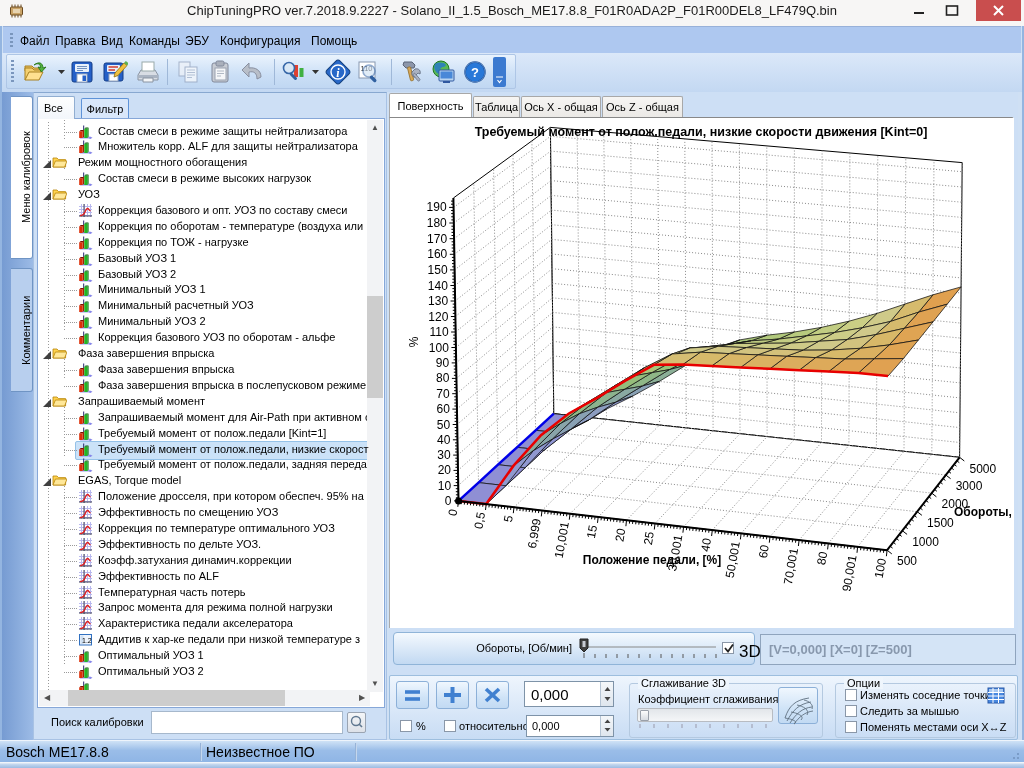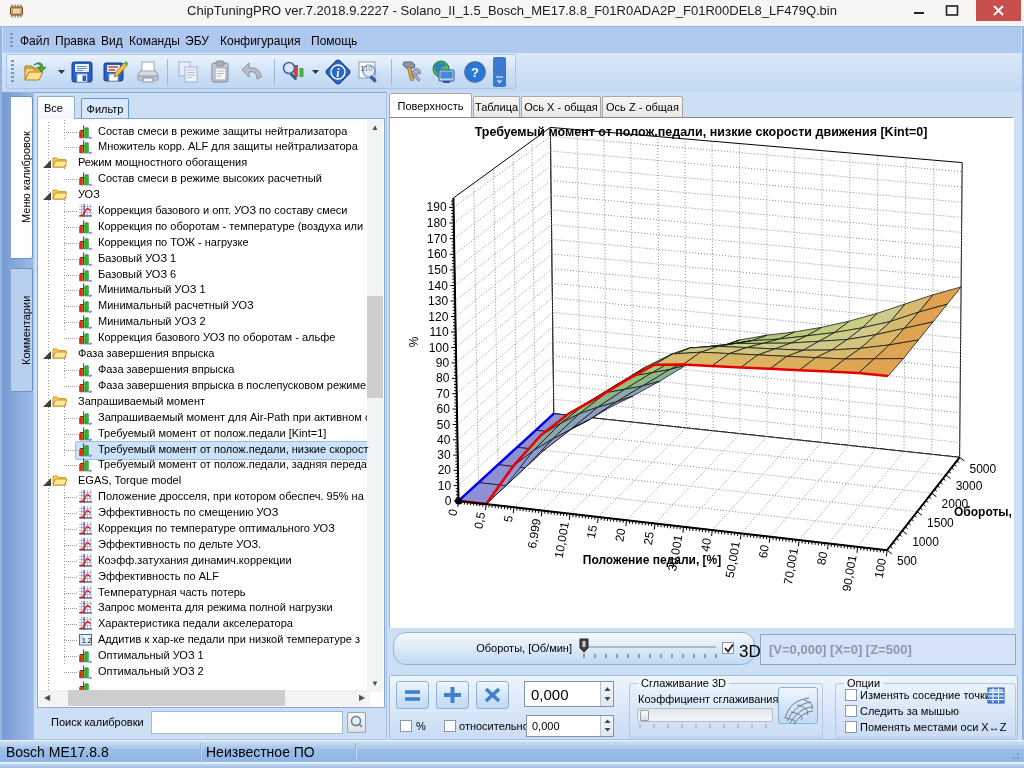--- a/index.html
+++ b/index.html
@@ -51,21 +51,21 @@
 #searchbtn{position:absolute;left:310px;top:1px;width:19px;height:21px;background:linear-gradient(#f4f6f8,#dde1e8);border:1px solid #9aa4b2;border-radius:2px}
 
 #rpanel{position:absolute;left:389px;top:92px;width:629px;height:648px;background:#cddff5}
 .rtab{position:absolute;font-size:11px;text-align:center;color:#000;background:linear-gradient(#f6f5f3,#ebe9e6);border:1px solid #a8a8a8;border-bottom:none;border-radius:2px 2px 0 0}
 #rtab0{left:0px;top:1px;width:83px;height:24px;background:#fff;line-height:24px;z-index:3}
 #rtab1{left:84px;top:4px;width:47px;height:21px;line-height:20px}
 #rtab2{left:132px;top:4px;width:80px;height:21px;line-height:20px}
 #rtab3{left:213px;top:4px;width:81px;height:21px;line-height:20px}
 #chartbox{position:absolute;left:0px;top:25px;width:624px;height:511px;background:#fff;border:1px solid #aaa;border-top:1px solid #888}
 
-#ctrl1{position:absolute;left:4px;top:540px;width:362px;height:33px;background:linear-gradient(#f4f9fe,#c2d9f2);border:1px solid #8fb4d8;border-radius:13px}
+#ctrl1{position:absolute;left:4px;top:540px;width:362px;height:33px;background:linear-gradient(#f4f9fe,#c2d9f2);border:1px solid #8fb4d8;border-radius:4px}
 #ctrl1 .lab{position:absolute;left:0;top:9px;width:178px;text-align:right;font-size:11px;color:#000}
 #vbox{position:absolute;left:371px;top:542px;width:256px;height:31px;background:#d4e4f6;border:1px solid #8fa4bd;color:#8898ad;font-weight:bold;font-size:13px;line-height:29px;padding-left:8px}
 #ctrl2{position:absolute;left:0px;top:583px;width:629px;height:65px;background:linear-gradient(#eef5fd,#c8dcf4);border:1px solid #9dbede;border-radius:2px}
 .bbtn{position:absolute;top:5px;width:33px;height:28px;background:linear-gradient(#f0f7fe,#cfe3f7 60%,#c2daf3);border:1px solid #8cb0d8;border-radius:3px}
 .spin{position:absolute;background:#fff;border:1px solid #7e93a8}
 .spinbtns{position:absolute;right:0;top:0;width:13px;height:100%;border-left:1px solid #b5c4d4;background:linear-gradient(#f4f7fa,#dfe6ee)}
 .cb{position:absolute;width:12px;height:12px;background:#fff;border:1px solid #8a97a8}
 .cblab{position:absolute;font-size:11px;color:#000}
 .group{position:absolute;top:7px;height:55px;border:1px solid #b4c9e0;border-radius:3px}
 .group .gt{position:absolute;left:8px;top:-7px;background:linear-gradient(#f0f6fd,#eef5fc);padding:0 3px;font-size:11px}
@@ -301,21 +301,21 @@
           <svg class="tico" style="left:13px" width="15" height="14">
             <use href="#i-folder"></use>
           </svg>
           <span class="ttx" style="left:39px">Режим мощностного обогащения</span>
         </div>
 <div class="trow" style="top:51px">
           <span class="hconn"></span>
           <svg class="tico" style="left:39px" width="15" height="15">
             <use href="#i-bar3d"></use>
           </svg>
-          <span class="ttx" style="left:59px">Состав смеси в режиме высоких расчетный</span>
+          <span class="ttx" style="left:59px">Состав смеси в режиме высоких нагрузок</span>
         </div>
 <div class="trow" style="top:67px">
           <span class="tri"></span>
           <svg class="tico" style="left:13px" width="15" height="14">
             <use href="#i-folder"></use>
           </svg>
           <span class="ttx" style="left:39px">УОЗ</span>
         </div>
 <div class="trow" style="top:83px">
           <span class="hconn"></span>
@@ -343,21 +343,21 @@
           <svg class="tico" style="left:39px" width="15" height="15">
             <use href="#i-bar3d"></use>
           </svg>
           <span class="ttx" style="left:59px">Базовый УОЗ 1</span>
         </div>
 <div class="trow" style="top:147px">
           <span class="hconn"></span>
           <svg class="tico" style="left:39px" width="15" height="15">
             <use href="#i-bar3d"></use>
           </svg>
-          <span class="ttx" style="left:59px">Базовый УОЗ 6</span>
+          <span class="ttx" style="left:59px">Базовый УОЗ 2</span>
         </div>
 <div class="trow" style="top:162px">
           <span class="hconn"></span>
           <svg class="tico" style="left:39px" width="15" height="15">
             <use href="#i-bar3d"></use>
           </svg>
           <span class="ttx" style="left:59px">Минимальный УОЗ 1</span>
         </div>
 <div class="trow" style="top:178px">
           <span class="hconn"></span>

